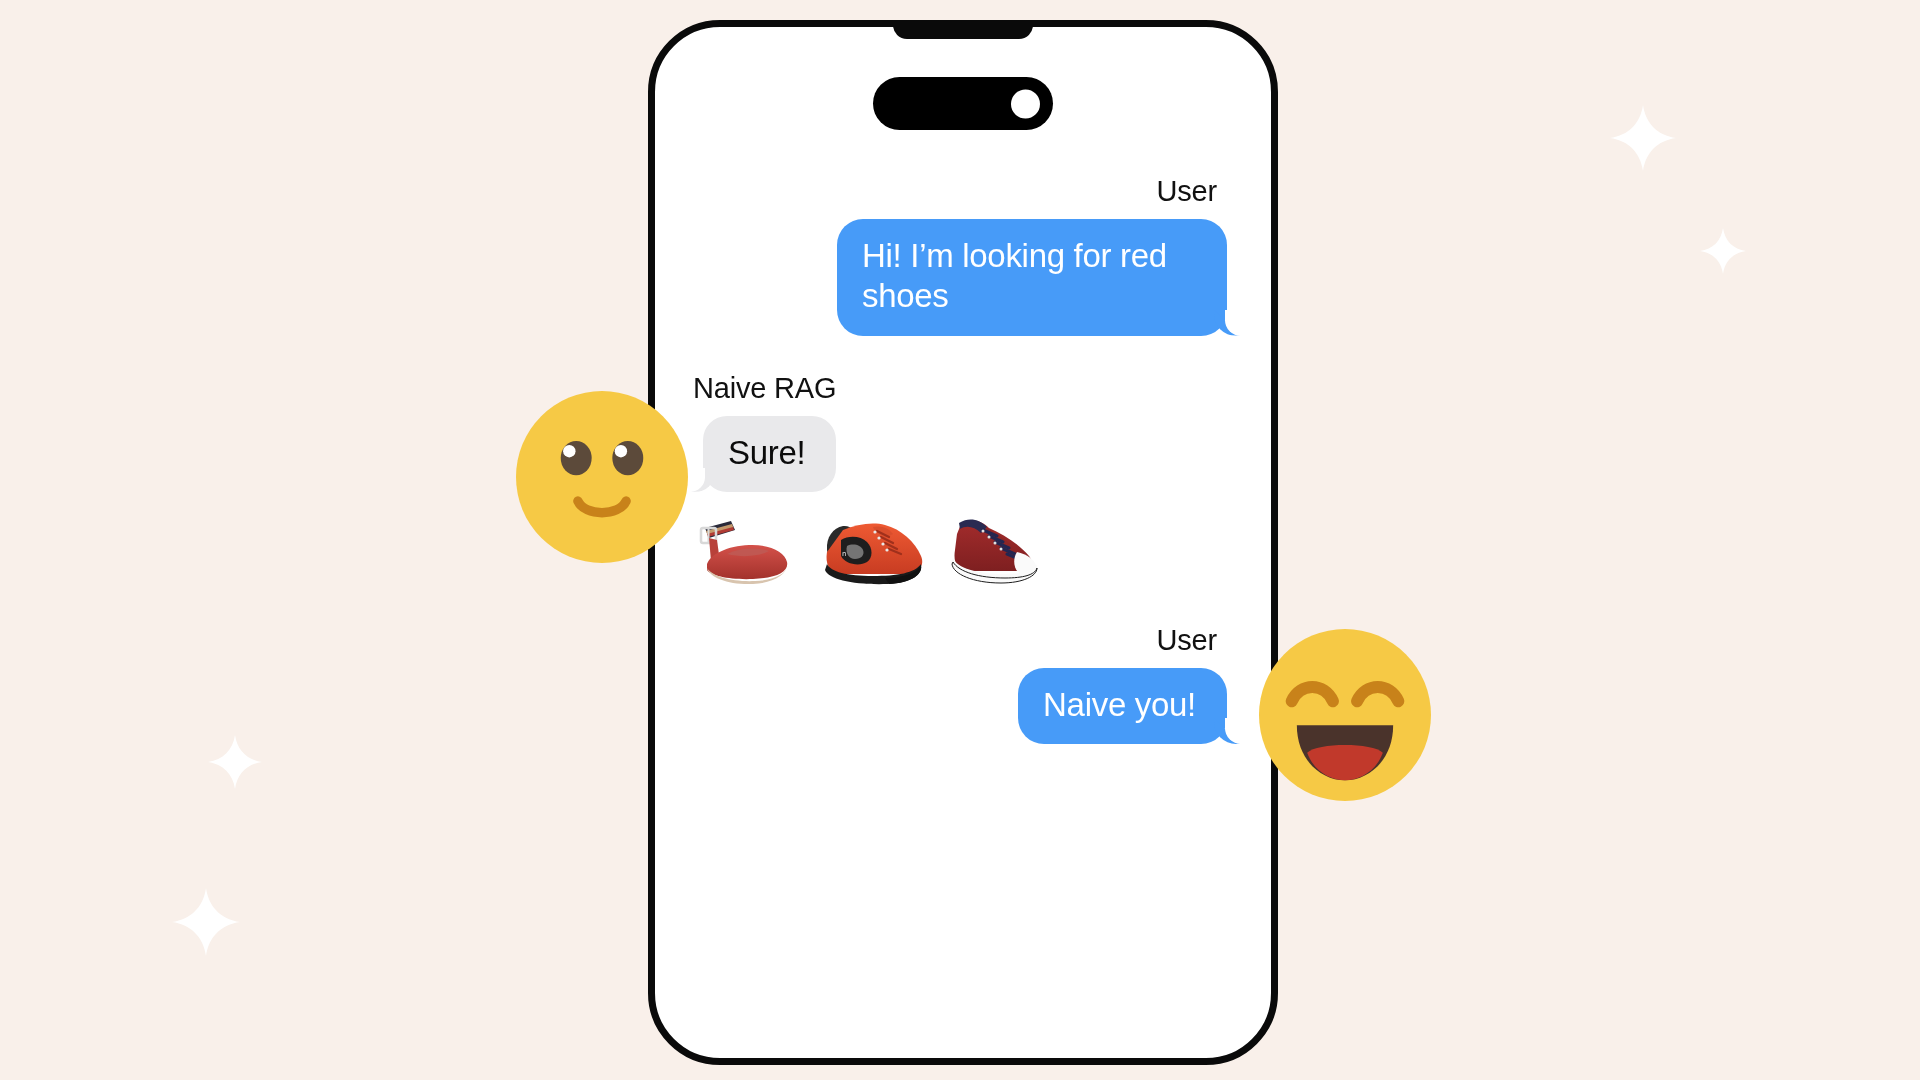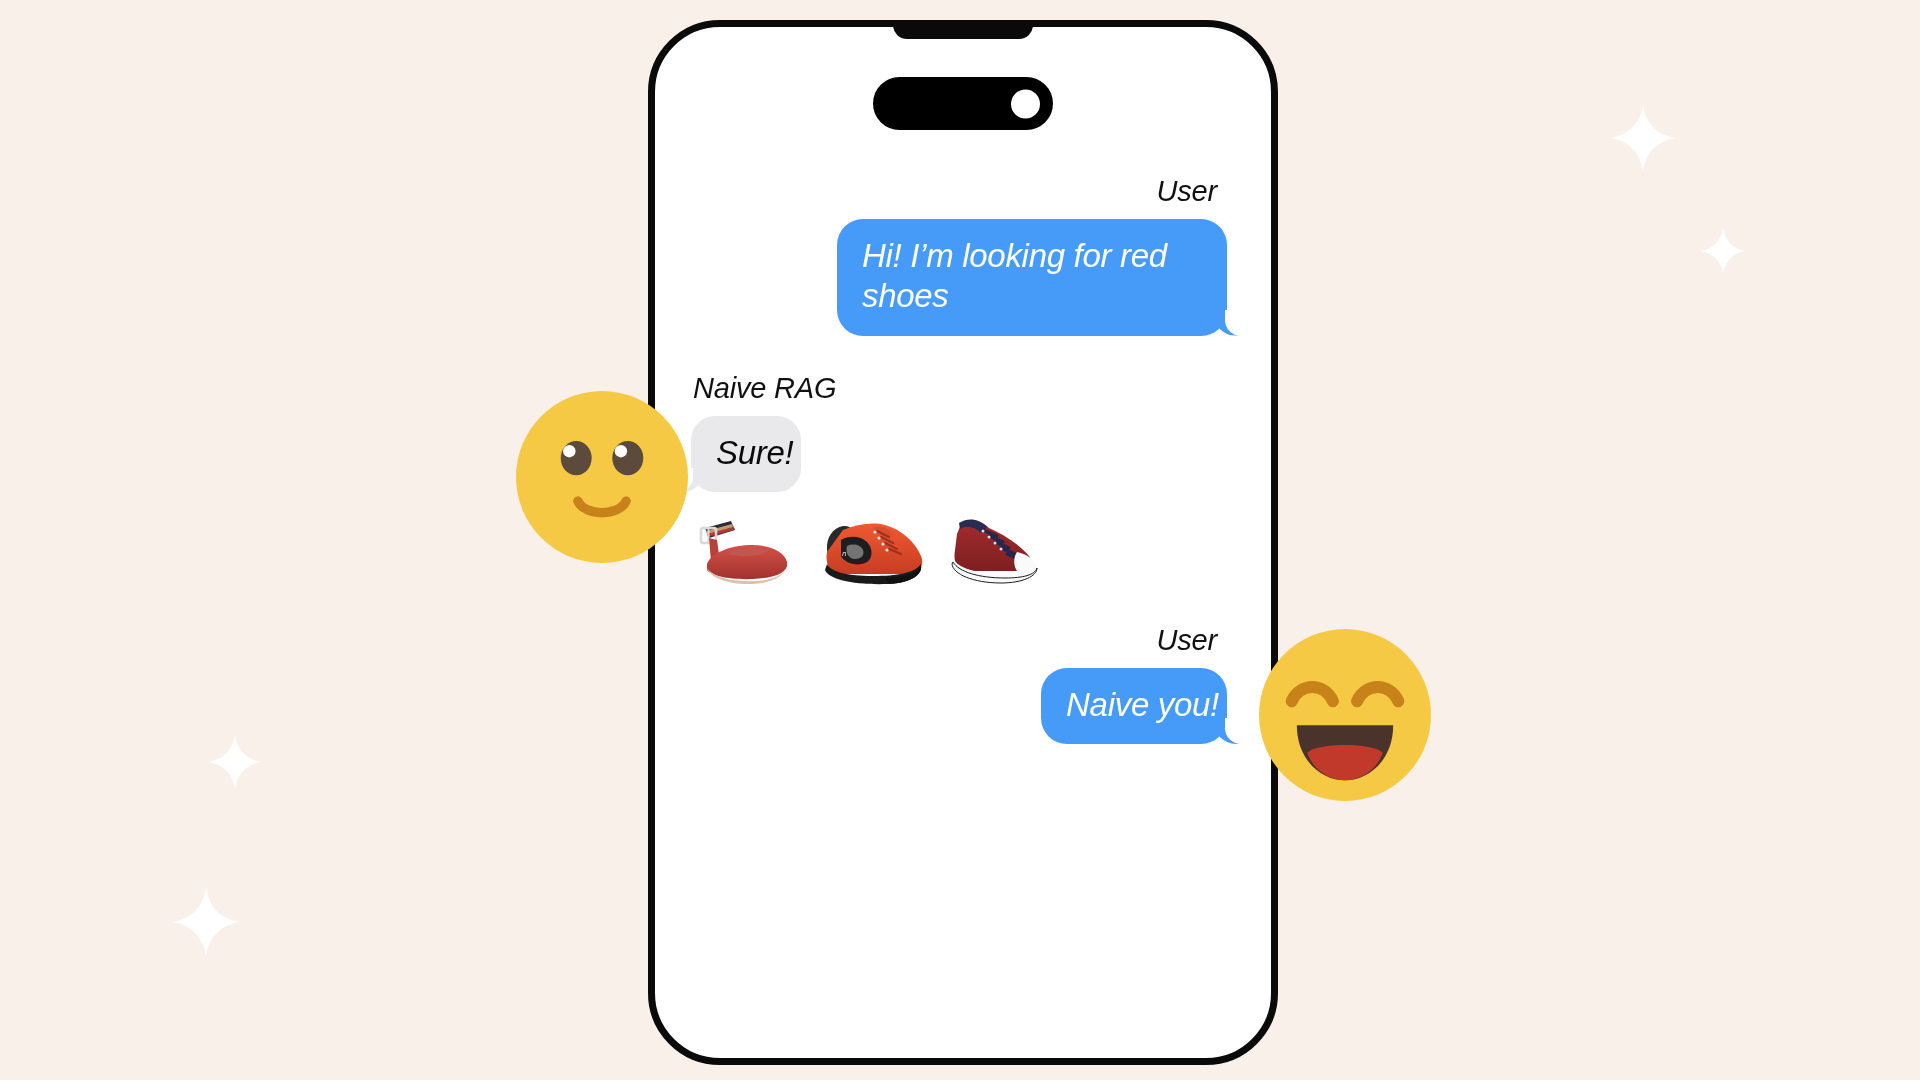--- a/index.html
+++ b/index.html
@@ -72,21 +72,20 @@
   }
 
   
   .chat {
     position: absolute;
     top: 130px;
     left: 0;
     right: 0;
     bottom: 0;
     padding: 20px 32px 0 32px;
-    font-style: italic;
   }
 
   .msg-row { display: flex; flex-direction: column; }
   .msg-row.out { align-items: flex-end; }
   .msg-row.in  { align-items: flex-start; }
 
   .sender {
     font-size: 29px;
     color: #111111;
     letter-spacing: -0.2px;
@@ -94,21 +93,21 @@
     margin-bottom: 13px;
   }
   .msg-row.in .sender { margin-left: 6px; text-align: right; }
   .msg-row.out .sender { margin-right: 22px; }
 
   .bubble {
     position: relative;
     font-size: 33px;
     line-height: 1.22;
     letter-spacing: -0.3px;
-    padding: 17px 8px 19px 25px;
+    padding: 17px 31px 19px 25px;
     max-width: 390px;
     word-wrap: break-word;
   }
 
   .bubble.out {
     background: #479BF8;
     color: #ffffff;
     border-radius: 26px;
     margin-right: 12px;
   }
@@ -133,21 +132,21 @@
     height: 26px;
     background: #ffffff;
     border-bottom-left-radius: 16px;
     z-index: 1;
   }
 
   .bubble.in {
     background: #E9E9EB;
     color: #0B0B0B;
     border-radius: 24px;
-    margin-left: 4px;
+    margin-left: 16px;
   }
   .bubble.in::after {
     content: "";
     position: absolute;
     left: -12px;
     bottom: 0px;
     width: 24px;
     height: 24px;
     background: #E9E9EB;
     border-bottom-right-radius: 20px;

